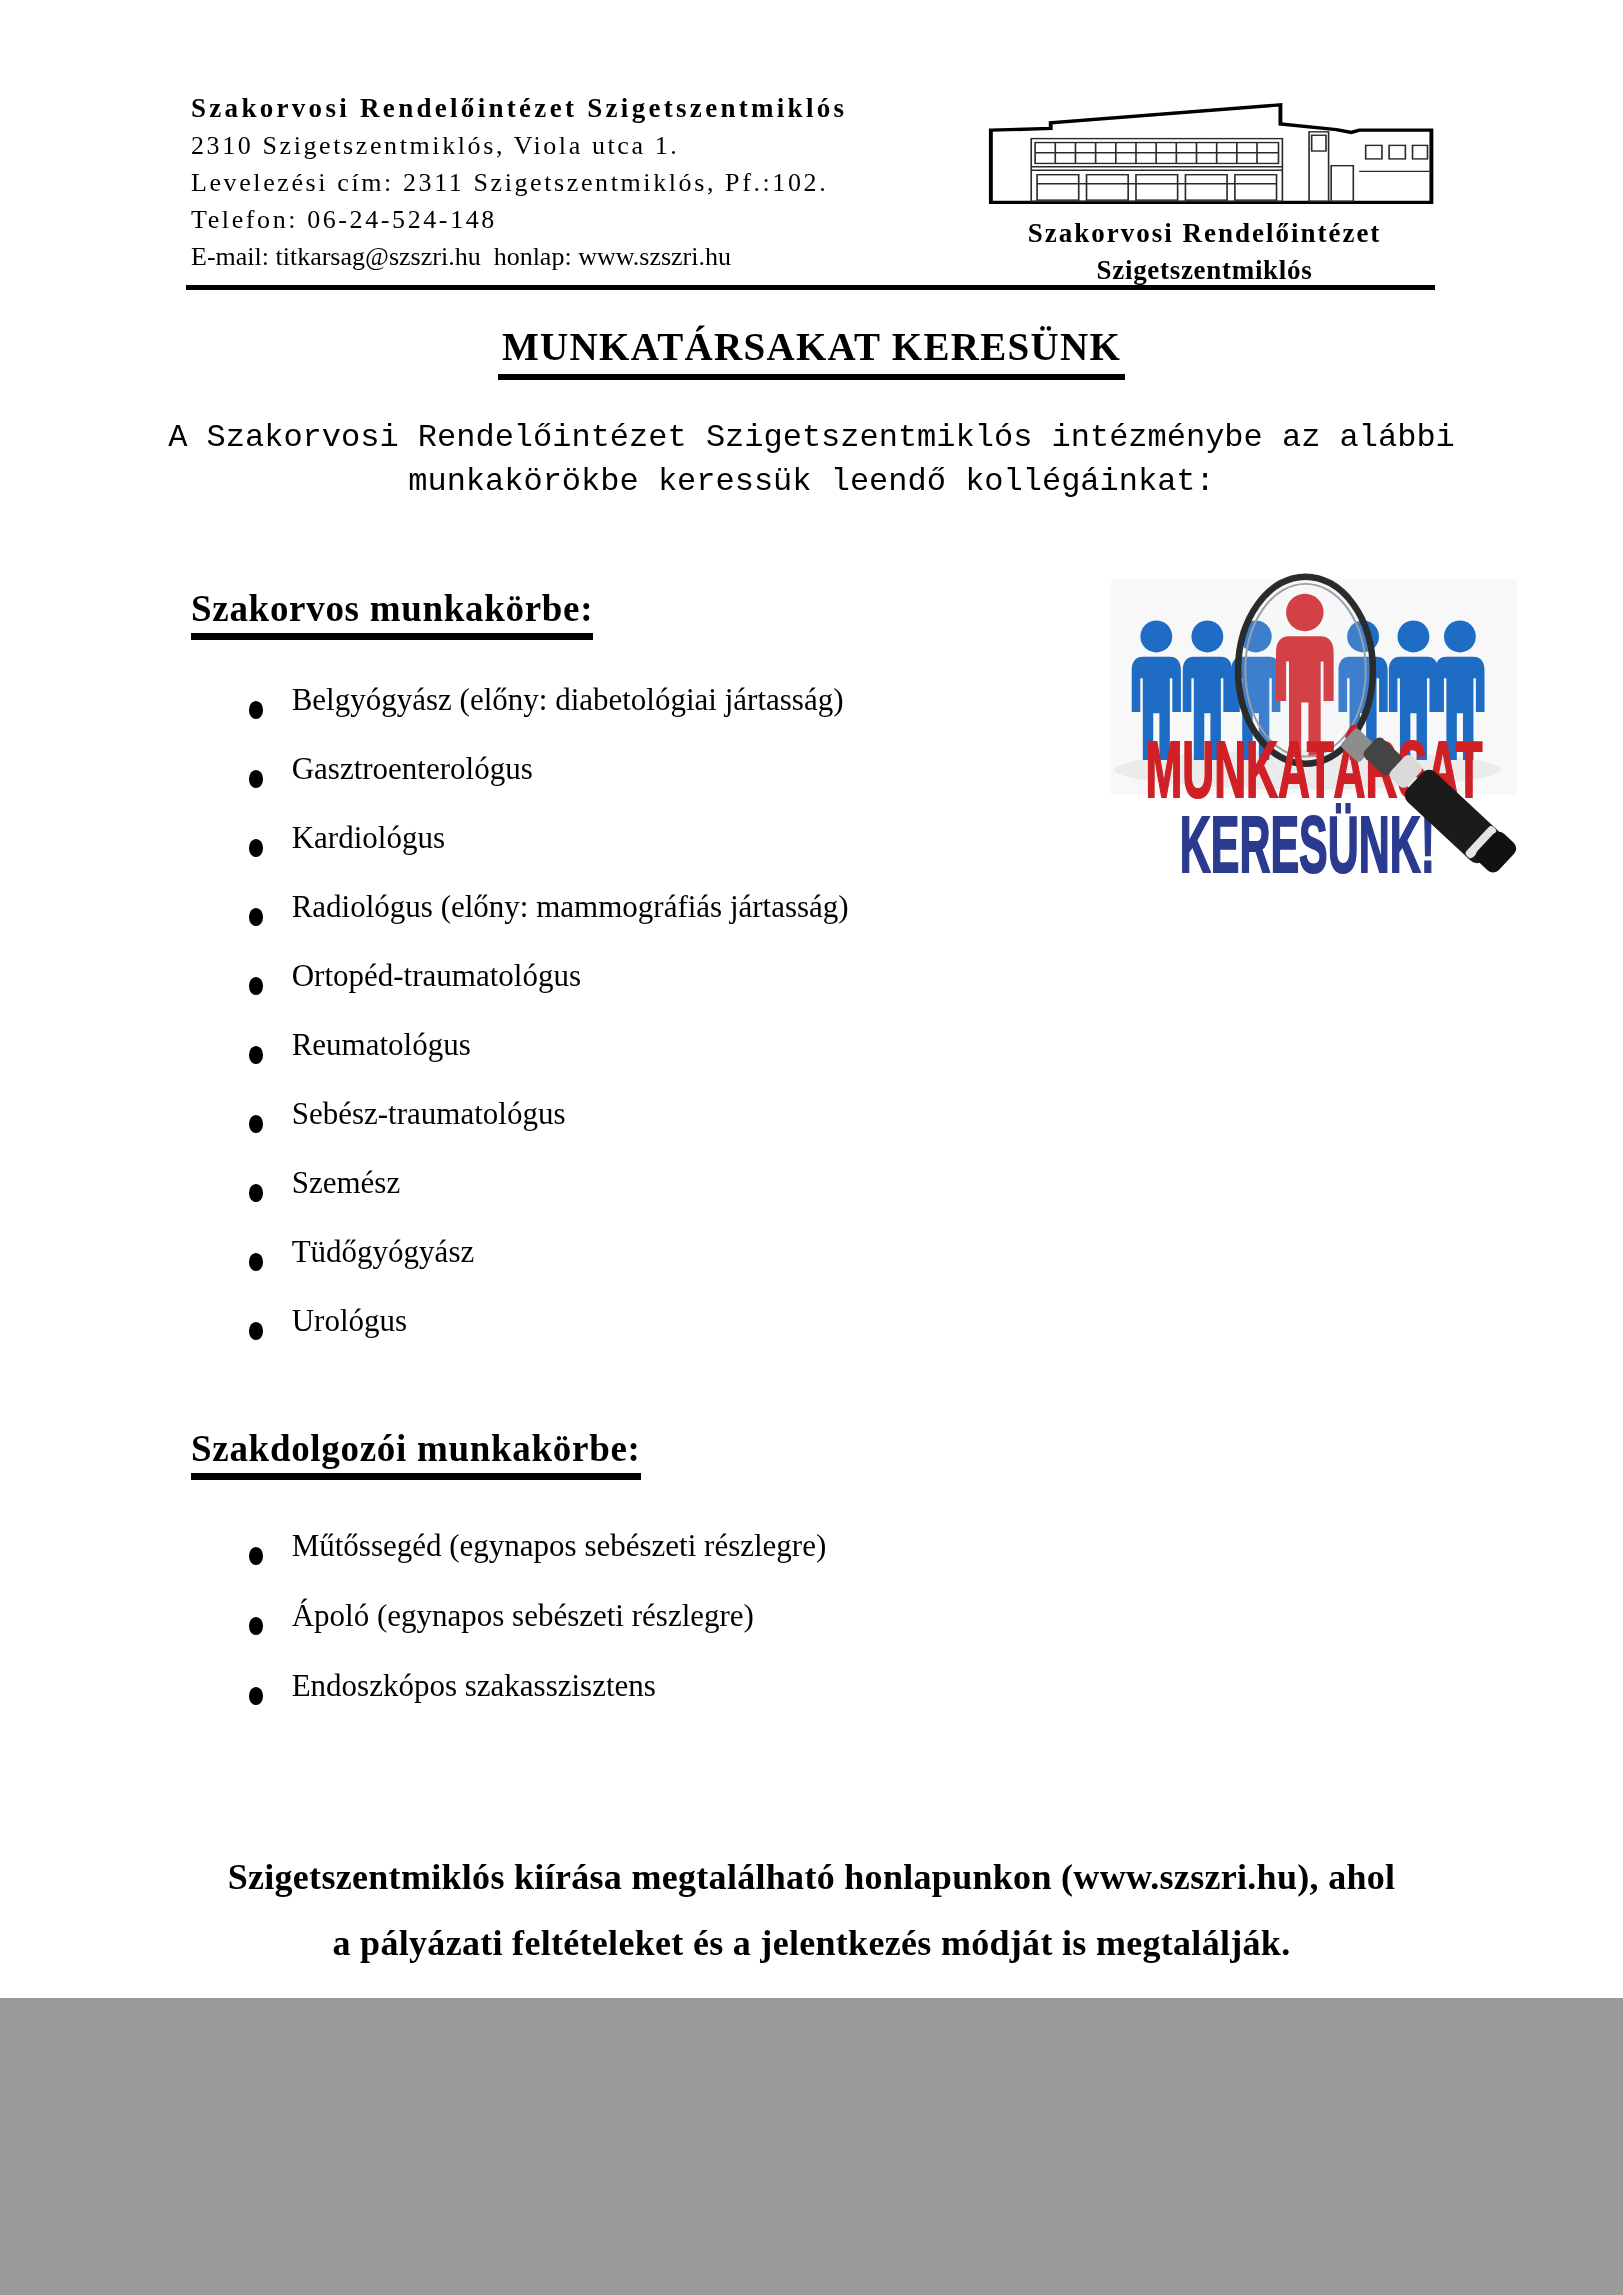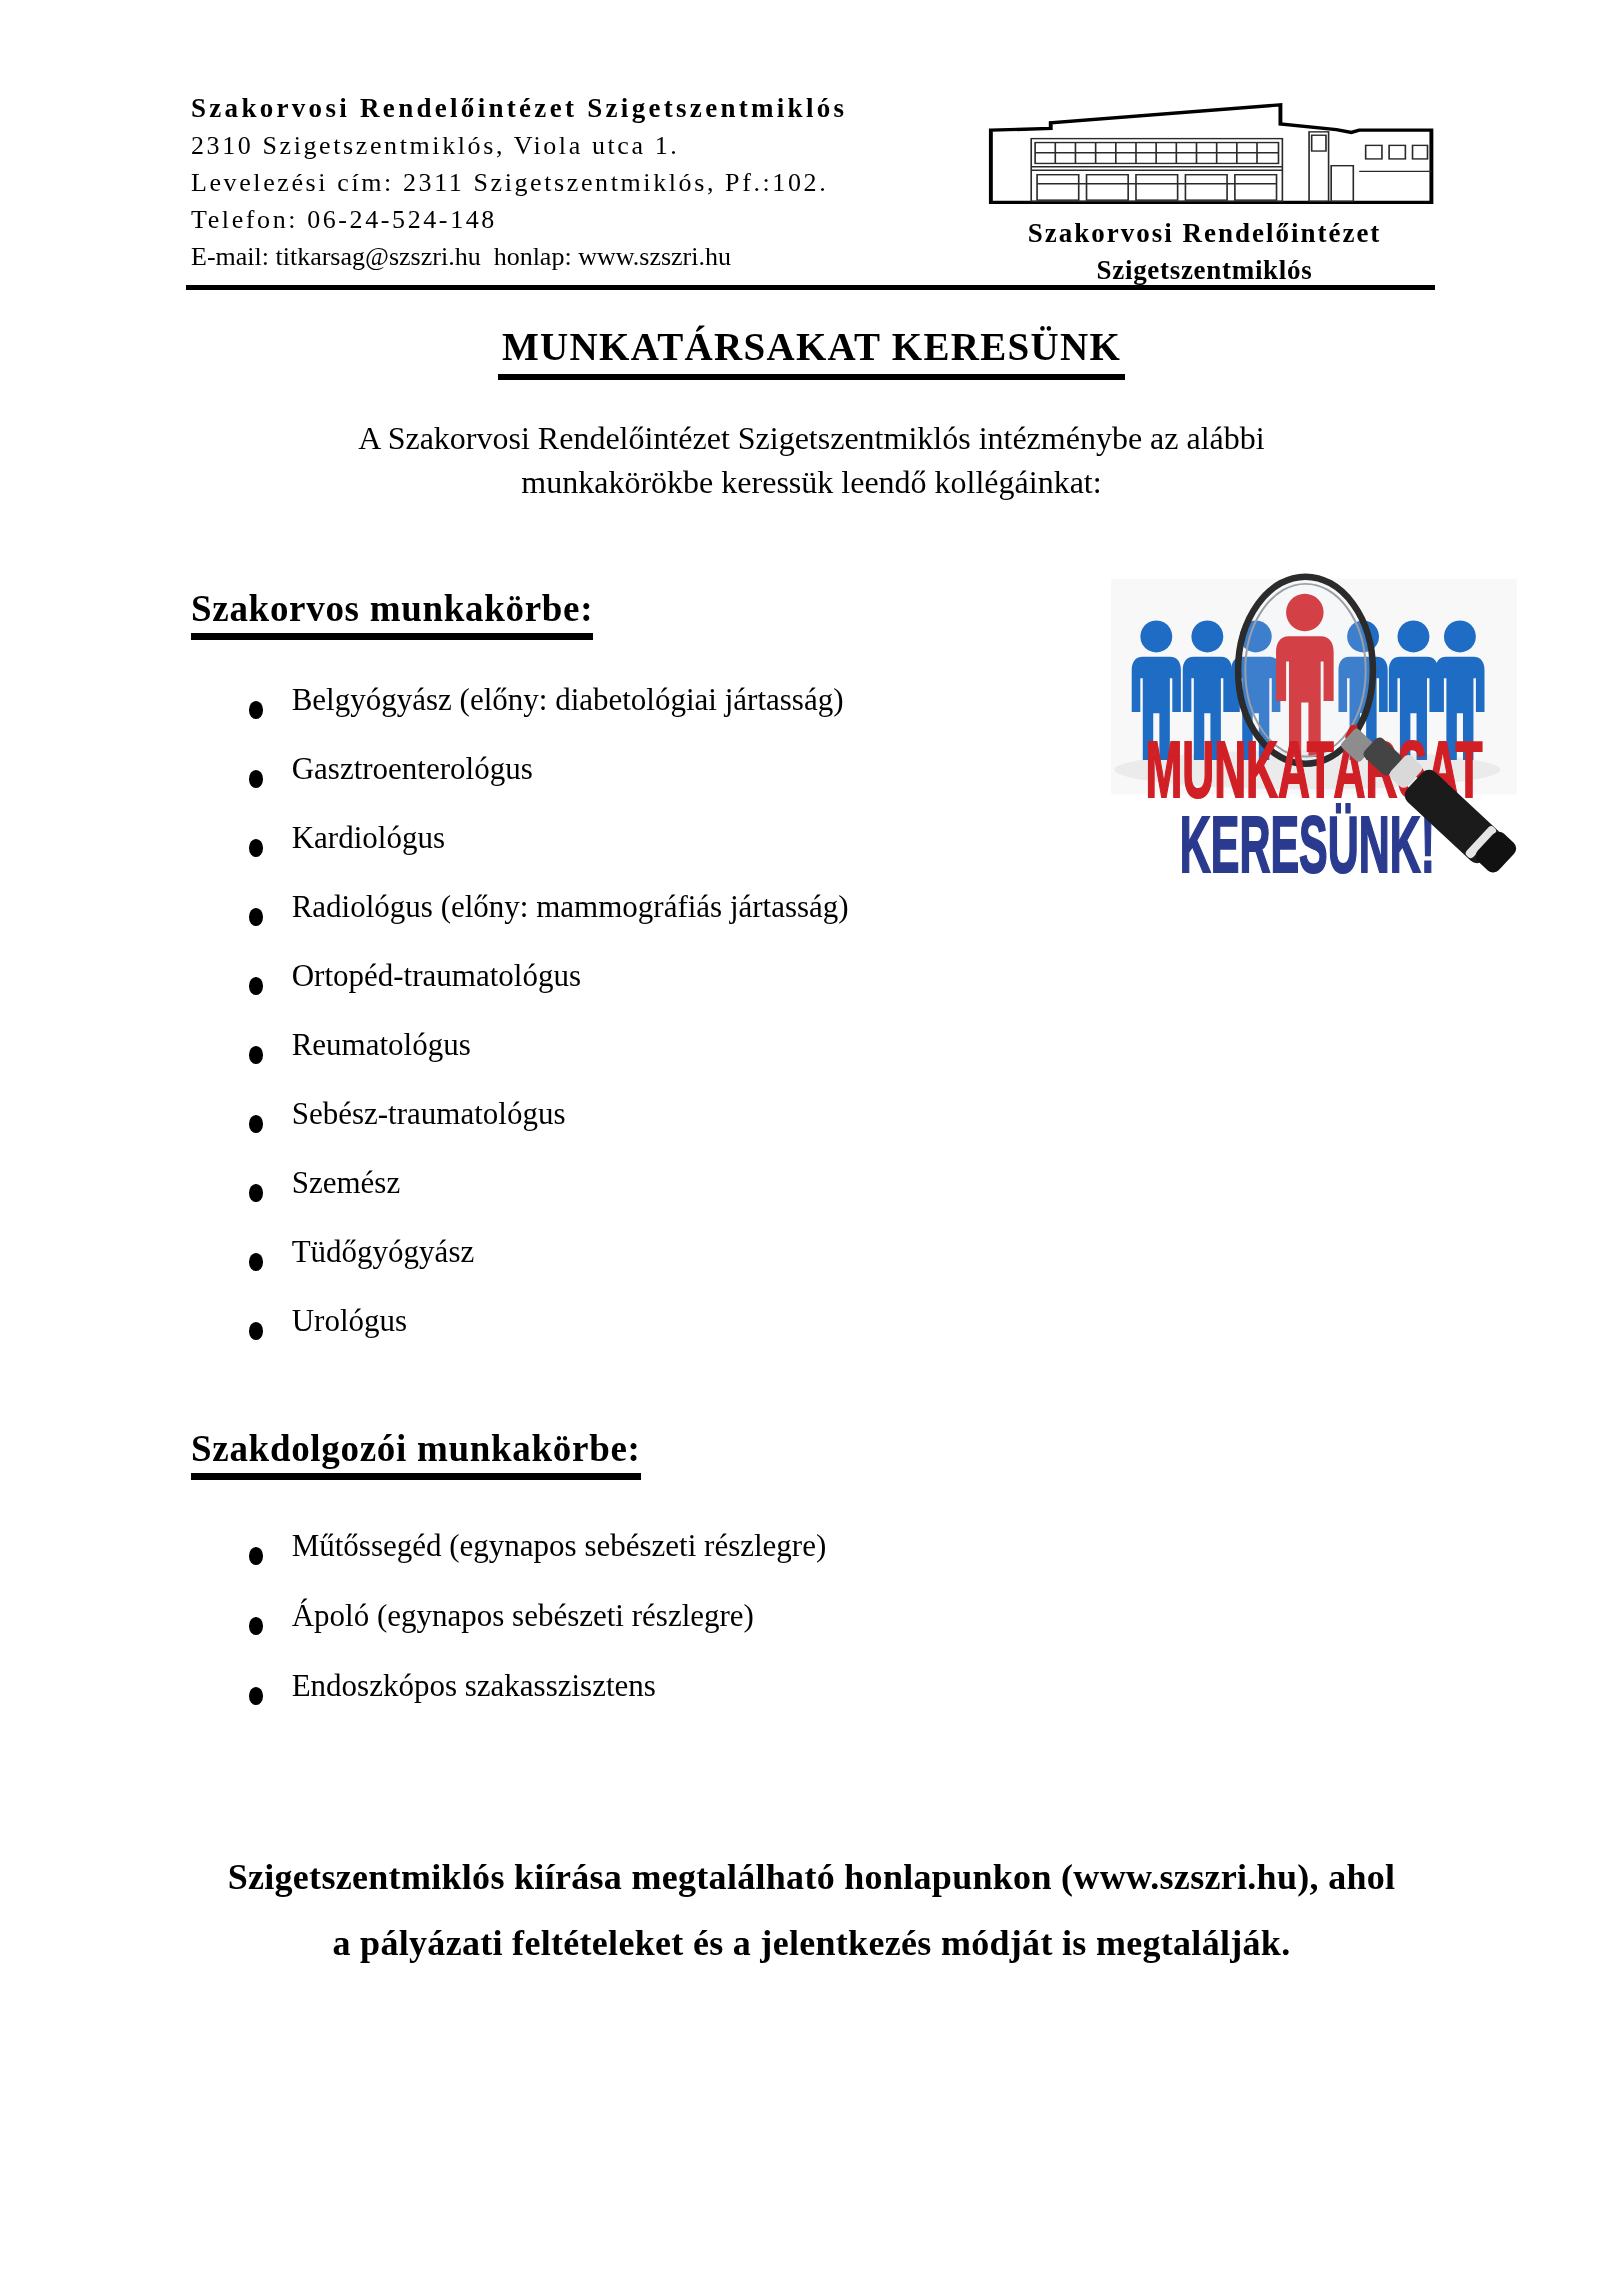--- a/index.html
+++ b/index.html
@@ -1,18 +1,18 @@
 <!DOCTYPE html>
 <html style="font-size:10.5px"><head>
 <meta charset="utf-8">
 <style>
   html,body{margin:0;padding:0;background:#9a9a9a;}
   .page{
     position:relative;
-    width:1623px;height:2295px;
+    width:1623px;height:1998px;
     background:#ffffff;
     font-family:"Liberation Serif", serif;
     color:#000;
     overflow:hidden;
   }
   
   .hdr-left{position:absolute;left:191px;top:90px;width:818px;}
   .hdr-line{font-size:26px;line-height:37px;white-space:pre-wrap;letter-spacing:2.6px;}
   .hdr-line.first{font-weight:bold;font-size:27px;letter-spacing:3.3px;}
   .hdr-line.plain{letter-spacing:0;}
@@ -20,21 +20,21 @@
   .building{display:block;width:462px;height:110px;}
   .hdr-org1{font-weight:bold;font-size:27px;letter-spacing:2px;margin-top:6.5px;line-height:37px;}
   .hdr-org2{font-weight:bold;font-size:27px;letter-spacing:0.7px;line-height:37px;}
   .separator{position:absolute;left:186px;top:285px;width:1249px;height:5.2px;background:#000;}
   
   .title-wrap{position:absolute;left:0;top:326px;width:1623px;text-align:center;}
   .doc-title{
     display:inline-block;font-size:39px;font-weight:bold;letter-spacing:1.3px;
     border-bottom:6.5px solid #000;padding:0 3.9px 6.5px 3.9px;margin:0;line-height:41px;
   }
-  .intro{position:absolute;left:0;top:416px;width:1623px;text-align:center;}
+  .intro{position:absolute;left:0;top:416px;width:1623px;text-align:center;font-family:Liberation Mono, monospace;}
   .intro-line{font-size:32px;line-height:44px;}
   
   .sec-heading{
     position:absolute;left:191px;margin:0;
     font-size:37px;font-weight:bold;letter-spacing:0.7px;line-height:38px;
     border-bottom:7.9px solid #000;padding-bottom:5.2px;
   }
   .sec1-heading{top:590px;}
   .sec2-heading{top:1430px;}
   

